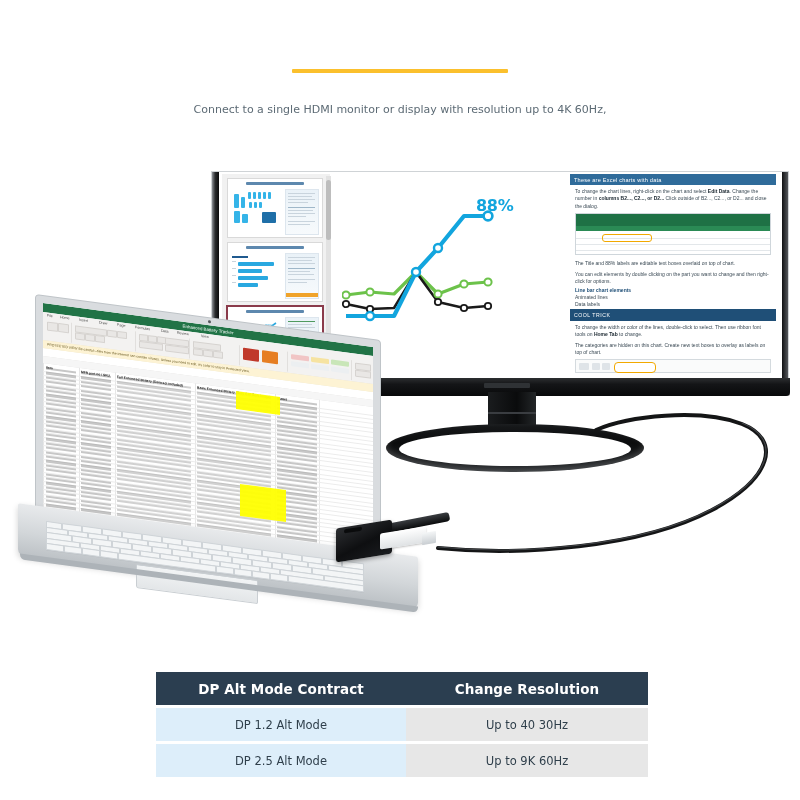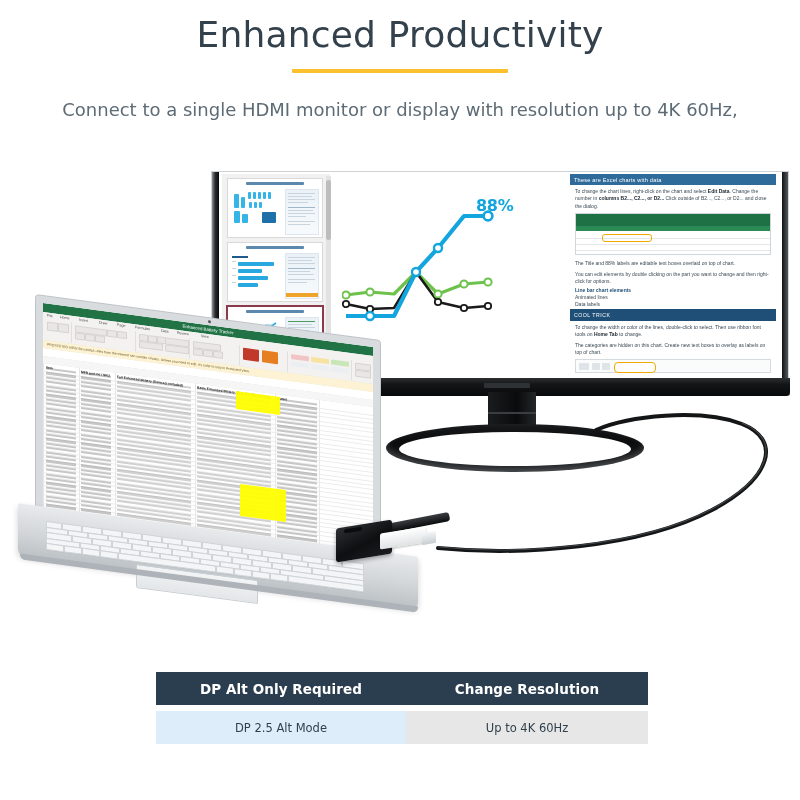--- a/index.html
+++ b/index.html
@@ -14,21 +14,21 @@
     position:absolute;left:0;top:14px;width:800px;text-align:center;
     font-size:36px;font-weight:400;letter-spacing:.2px;color:#33414c;
     font-family:"DejaVu Sans", sans-serif;
   }
   .title-rule{
     position:absolute;left:292px;top:69px;width:216px;height:4px;
     background:#fbc02d;border-radius:1px;
   }
   .subtitle{
     position:absolute;left:60px;top:98px;width:680px;text-align:center;
-    font-size:18px;line-height:23px;color:#5d6b75;font-weight:400;
+    font-size:11px;line-height:23px;color:#5d6b75;font-weight:400;
     font-family:"DejaVu Sans", sans-serif;
   }
   .subtitle div{white-space:nowrap;}
 
   
   .monitor{position:absolute;left:212px;top:172px;width:576px;height:222px;}
   .mon-screen{
     position:absolute;left:0;top:0;width:576px;height:208px;background:#ffffff;
     box-shadow:0 0 0 1px #cfd3d6;overflow:hidden;
   }
@@ -181,21 +181,20 @@
   }
   .td-left{background:#ddeefa;color:#2f3f4b;font-size:11.5px;text-align:center;height:33px;vertical-align:middle;}
   .td-right{background:#e7e7e7;color:#2f3f4b;font-size:11.5px;text-align:center;height:33px;vertical-align:middle;}
   .sep{height:3px;background:#ffffff;}
 </style>
 </head>
 <body>
 
 <div class="stage">
 
-  <div class="title">Enhanced Productivity</div>
   <div class="title-rule"></div>
   <div class="subtitle">
     <div>Connect to a single HDMI monitor or display with resolution up to 4K 60Hz,</div>
   </div>
 
   <div class="monitor">
     <div class="mon-screen">
 
       <div class="thumbs">
         <div class="thumb t1">
@@ -731,29 +730,33 @@
     <div class="dg-cable"></div>
     <div class="dg-body"></div>
     <div class="dg-port"></div>
     <div class="dg-white"></div>
     <div class="dg-tip"></div>
   </div>
 
   <table class="table">
     <tbody>
       <tr>
-        <th class="th-cell" style="width:250px;">DP Alt Only Required</th>
+        <th class="th-cell" style="width:250px;">DP Alt Mode Contract</th>
         <th class="th-cell" style="width:242px;">Change Resolution</th>
       </tr>
       <tr>
           <td class="sep" colspan="2"></td>
         </tr>
       <tr>
+        <td class="td-left">DP 1.2 Alt Mode</td>
+        <td class="td-right">Up to 40 30Hz</td>
+      </tr>
+      <tr>
           <td class="sep" colspan="2"></td>
         </tr>
       <tr>
         <td class="td-left">DP 2.5 Alt Mode</td>
-        <td class="td-right">Up to 4K 60Hz</td>
+        <td class="td-right">Up to 9K 60Hz</td>
       </tr>
     </tbody>
   </table>
 
 </div>
 
 </body></html>

